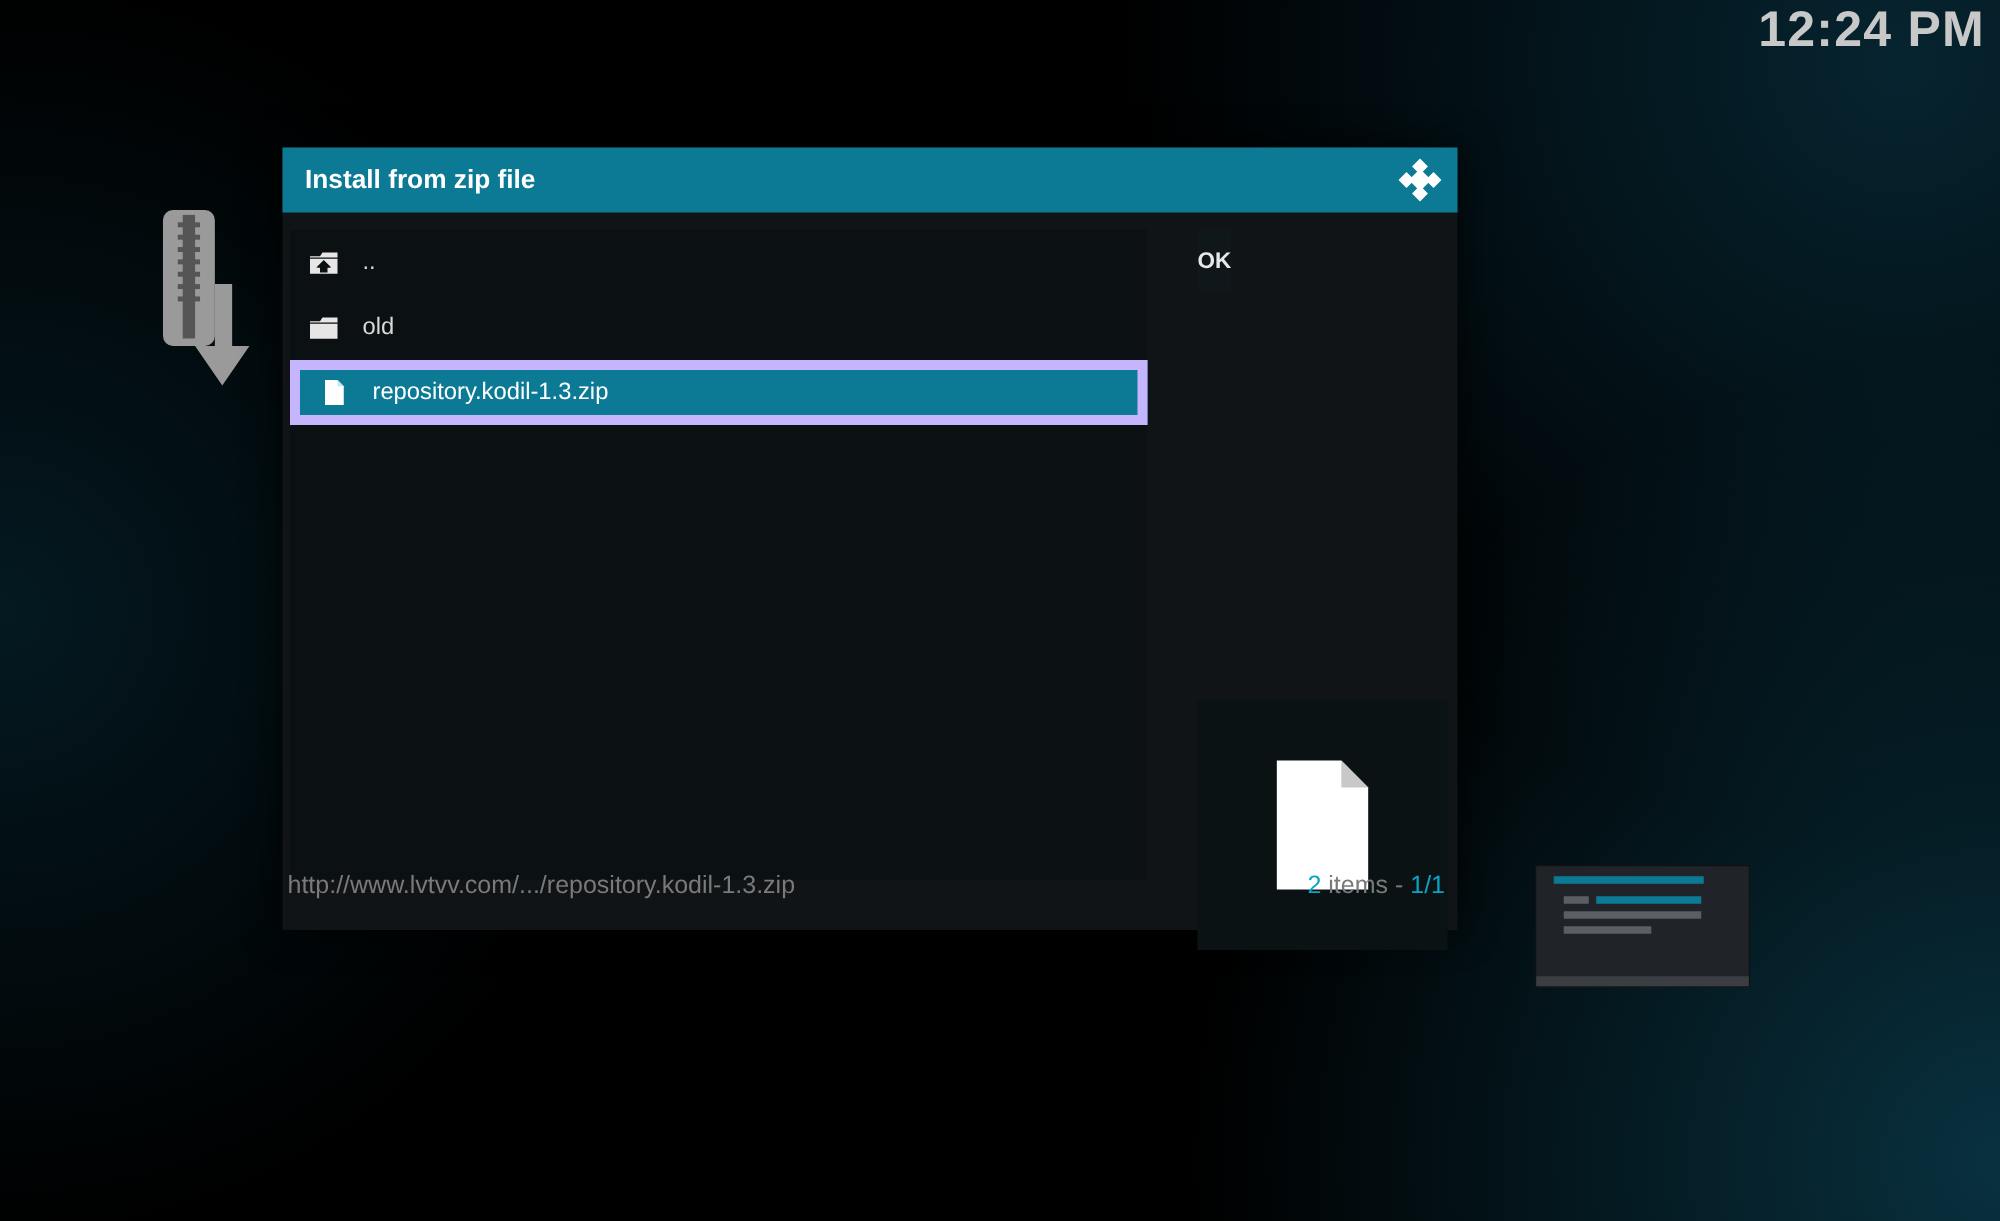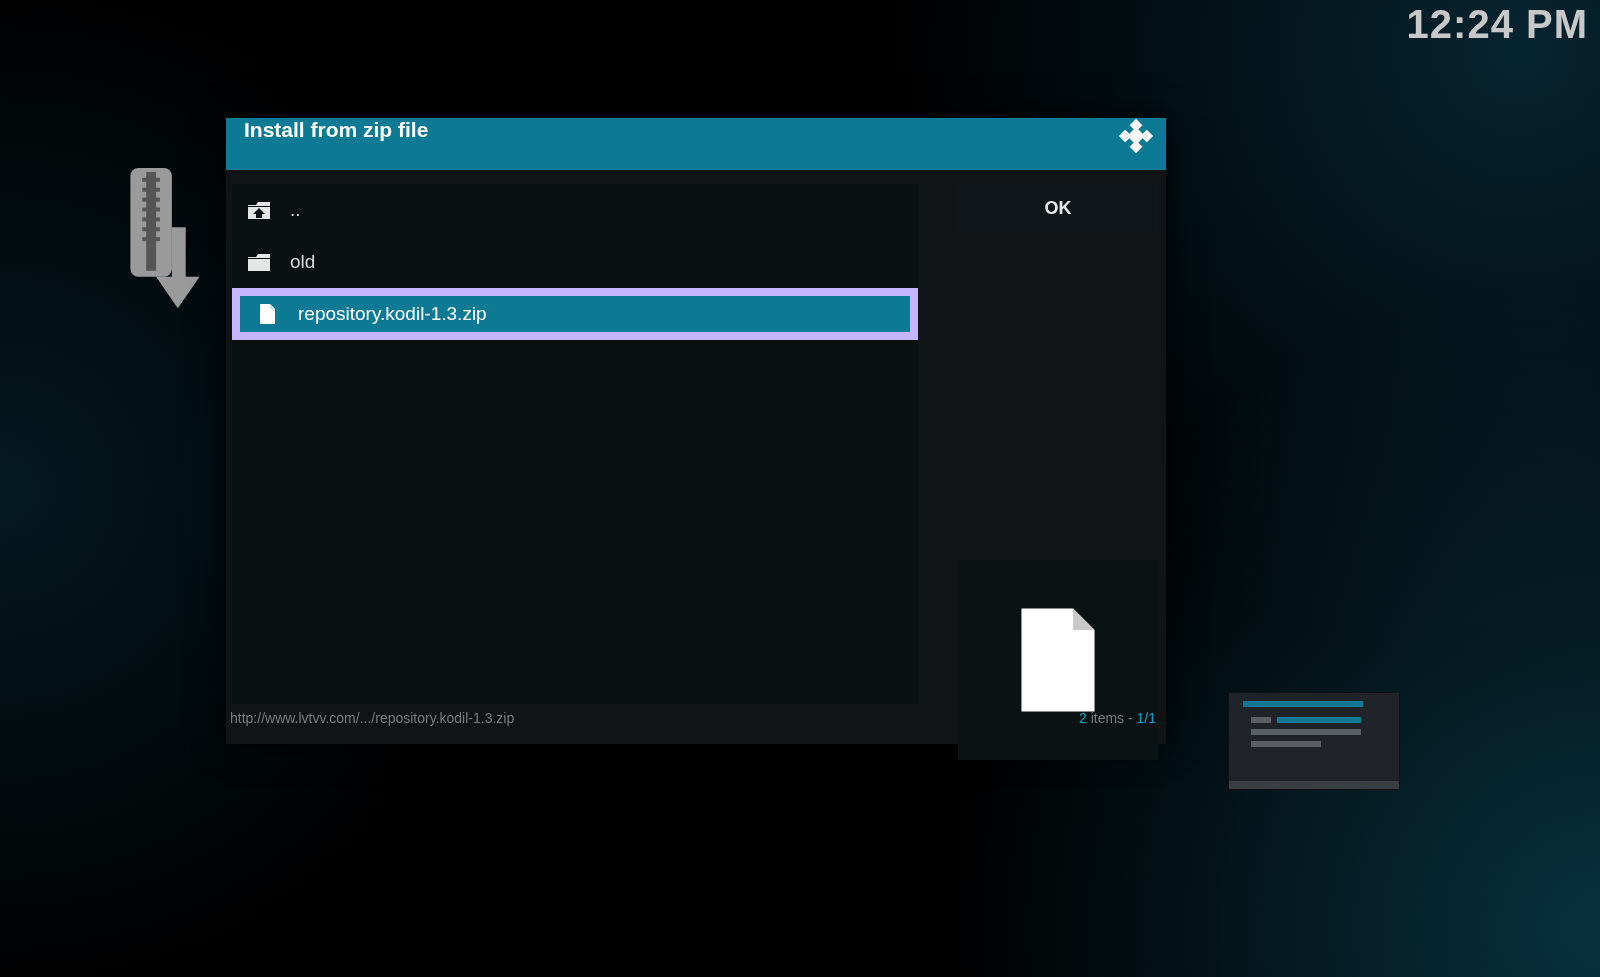--- a/index.html
+++ b/index.html
@@ -13,35 +13,35 @@
   .hdr{position:absolute;left:22px;top:0}
   .breadcrumbs{font-size:30px;color:#b8b8b8;letter-spacing:.5px}
   .sortline{font-size:19px;color:#8a8a8a;margin-top:-2px}
   
   .clock{position:absolute;right:12px;top:2px;font-size:40px;font-weight:700;color:#c8c8c8;letter-spacing:1px}
   
   .zipicon{position:absolute;left:112px;top:168px;width:100px;height:168px}
   .zipicon svg{width:100%;height:100%}
   
   .dialog{position:absolute;left:226px;top:118px;width:940px;height:626px;background:#101416;box-shadow:0 0 30px rgba(0,0,0,.8)}
-  .titlebar{height:52px;background:#0c7a94;display:flex;align-items:flex-start;justify-content:space-between;padding:0 12px 0 18px}
+  .titlebar{height:52px;background:#0c7a94;display:flex;align-items:center;justify-content:space-between;padding:0 12px 0 18px}
   .titlebar .title{color:#fff;font-size:21px;font-weight:bold}
   .titlebar .kodi{width:36px;height:36px}
   .body{position:absolute;left:0;right:0;top:52px;bottom:30px}
   .filelist{position:absolute;left:6px;top:14px;width:686px;height:520px;background:#0b1112}
   .row{height:52px;display:flex;align-items:center;gap:18px;padding-left:14px;color:#d8d8d8;font-size:19px;cursor:pointer}
   .row.selected{background:#0c7a94;color:#fff}
   .row .icon{width:26px;height:26px;flex:0 0 26px;display:flex;align-items:center;justify-content:center}
   .row .label{white-space:nowrap}
   .highlight{border:8px solid #c4b5fd;box-sizing:border-box}
-  .sidepanel{position:absolute;right:8px;top:14px;width:200px;display:flex;flex-direction:column;gap:22px}
+  .sidepanel{position:absolute;right:8px;top:14px;width:200px;display:flex;gap:22px}
   .btn{height:48px;background:#10171a;display:flex;align-items:center;justify-content:center;color:#e8e8e8;font-size:18px;font-weight:bold;cursor:pointer}
   .preview{position:absolute;right:8px;top:390px;width:200px;height:200px;background:#0b1214;display:flex;align-items:center;justify-content:center}
   .preview svg{width:86px;height:110px}
-  .footer{position:absolute;left:4px;right:10px;bottom:12px;height:22px;display:flex;justify-content:space-between;align-items:flex-start;font-size:14px;color:#7a7a7a}
+  .footer{position:absolute;left:4px;right:10px;bottom:24px;height:22px;display:flex;justify-content:space-between;align-items:flex-end;font-size:20px;color:#7a7a7a}
   .footer .counts .accent{color:#0aa4c9}
   
   .thumb{position:absolute;right:200px;top:692px;width:170px;height:96px;background:#202428;border:1px solid #111}
   .thumb .tbar{position:absolute;left:14px;top:8px;width:120px;height:6px;background:#0c7a94}
   .thumb .trow{position:absolute;left:22px;height:6px;background:#5a5f63}
   .thumb .trow.r1{top:24px;width:20px}
   .thumb .trow.r2{top:24px;left:48px;width:84px;background:#0c7a94}
   .thumb .trow.r3{top:36px;left:22px;width:110px}
   .thumb .trow.r4{top:48px;left:22px;width:70px}
   .thumb .base{position:absolute;left:0;right:0;bottom:0;height:8px;background:#3a3e42}

